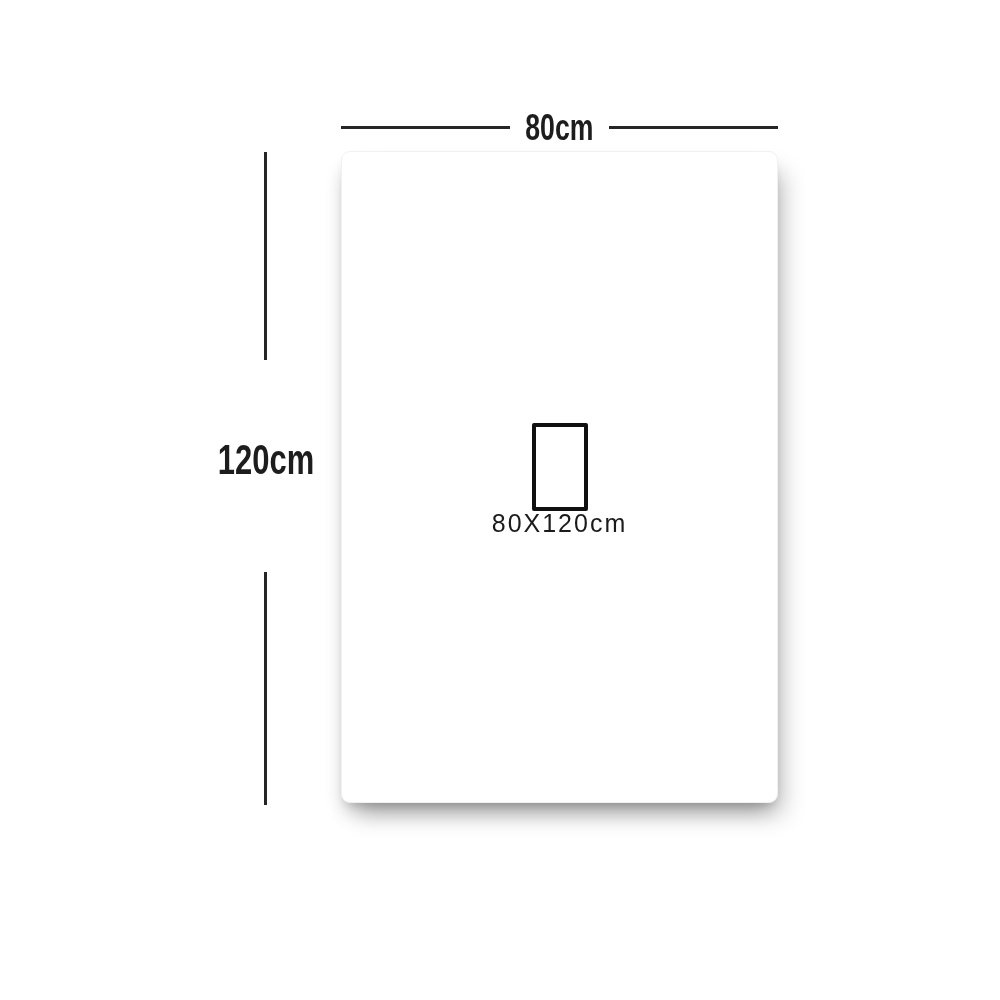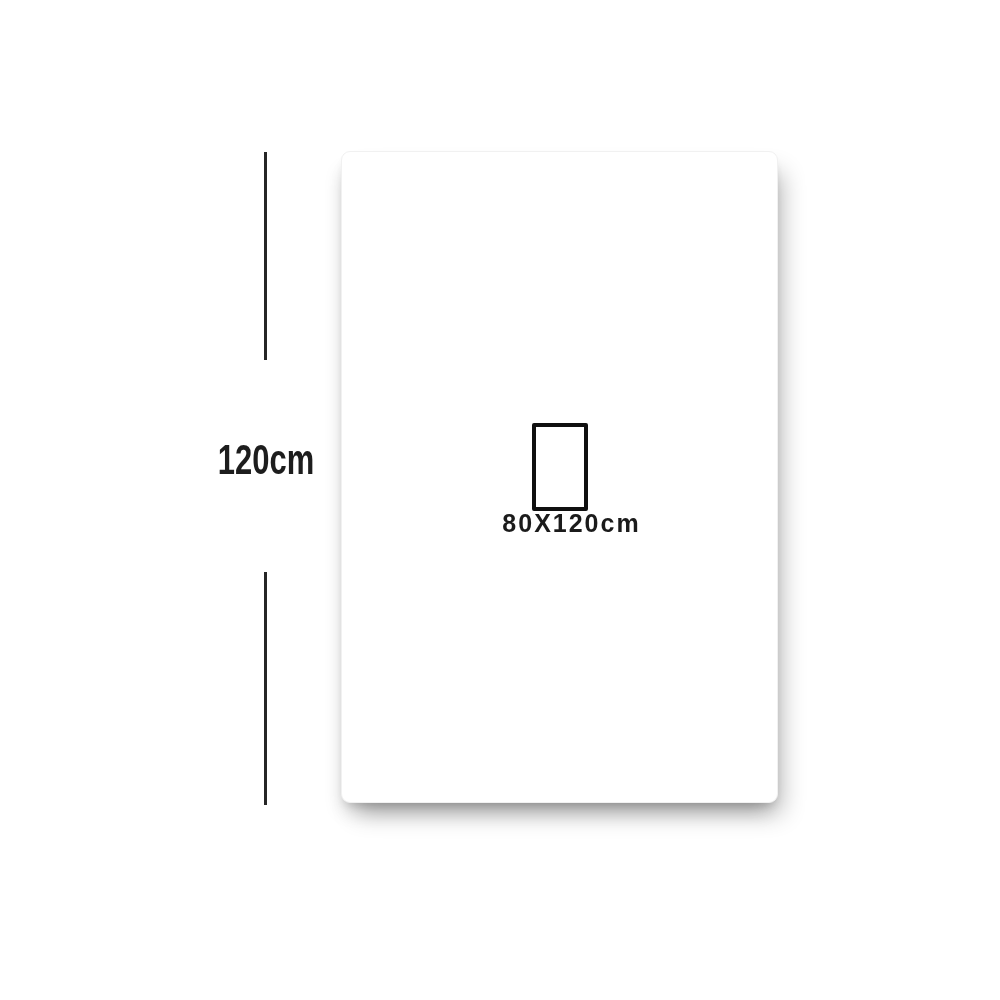--- a/index.html
+++ b/index.html
@@ -100,32 +100,36 @@
     box-sizing: border-box;
     background: #ffffff;
   }
   .size-label {
     position: absolute;
     left: 0;
     top: 359px;
     width: 100%;
     text-align: center;
     font-size: 25px;
-    font-weight: 700;
+    font-weight: 400;
     letter-spacing: 2px;
     color: #1b1b1b;
     line-height: 1;
-    padding-left: 12px;
   }
 </style>
 </head>
 <body>
 
 <div class="canvas">
 
+  <div class="dim-top">
+    <div class="line"></div>
+    <div class="dim-label">80cm</div>
+    <div class="line"></div>
+  </div>
 
   <div class="dim-left-line-top"></div>
   <div class="dim-label dim-left-label">120cm</div>
   <div class="dim-left-line-bottom"></div>
 
   <div class="product-sheet">
     <div class="size-box"></div>
     <div class="size-label">80X120cm</div>
   </div>
 

